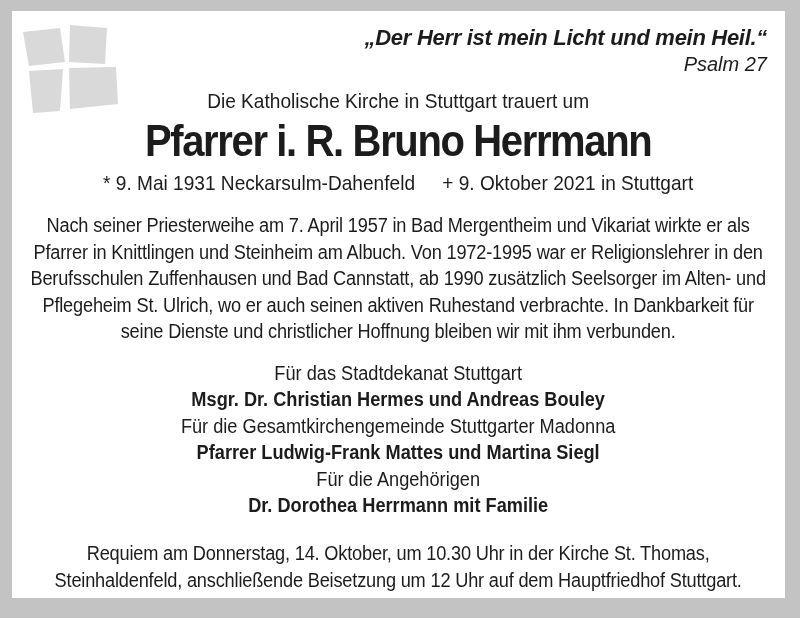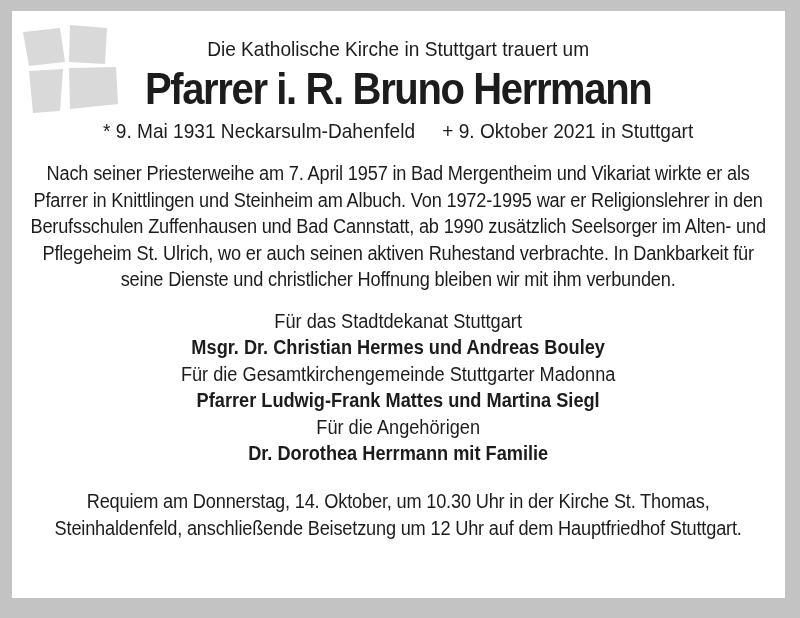--- a/index.html
+++ b/index.html
@@ -105,20 +105,24 @@
 <div class="frame">
   <div class="page">
 
     <svg class="logo" viewBox="0 0 97 90" xmlns="http://www.w3.org/2000/svg" aria-hidden="true">
       <polygon points="1,8 38,4 43,38 7,42" fill="#d9d9d9"></polygon>
       <polygon points="48,1 85,4 83,40 47,38" fill="#d9d9d9"></polygon>
       <polygon points="7,47 41,45 38,87 11,89" fill="#d9d9d9"></polygon>
       <polygon points="47,44 94,43 96,80 48,85" fill="#d9d9d9"></polygon>
     </svg>
 
+    <div class="quote-block">
+      <div class="quote">„Der Herr ist mein Licht und mein Heil.“</div>
+      <div class="quote-source">Psalm 27</div>
+    </div>
 
     <div class="intro cx">Die Katholische Kirche in Stuttgart trauert um</div>
 
     <h1 class="name cx">Pfarrer i. R. Bruno Herrmann</h1>
 
     <div class="dates cx">
       <span class="birth">* 9. Mai 1931 Neckarsulm-Dahenfeld</span><span class="death">+ 9. Oktober 2021 in Stuttgart</span>
     </div>
 
     <p class="obituary cx">Nach seiner Priesterweihe am 7. April 1957 in Bad Mergentheim und Vikariat wirkte er als Pfarrer in Knittlingen und Steinheim am Albuch. Von 1972-1995 war er Religionslehrer in den Berufsschulen Zuffenhausen und Bad Cannstatt, ab 1990 zusätzlich Seelsorger im Alten- und Pflegeheim St. Ulrich, wo er auch seinen aktiven Ruhestand verbrachte. In Dankbarkeit für seine Dienste und christlicher Hoffnung bleiben wir mit ihm verbunden.</p>

